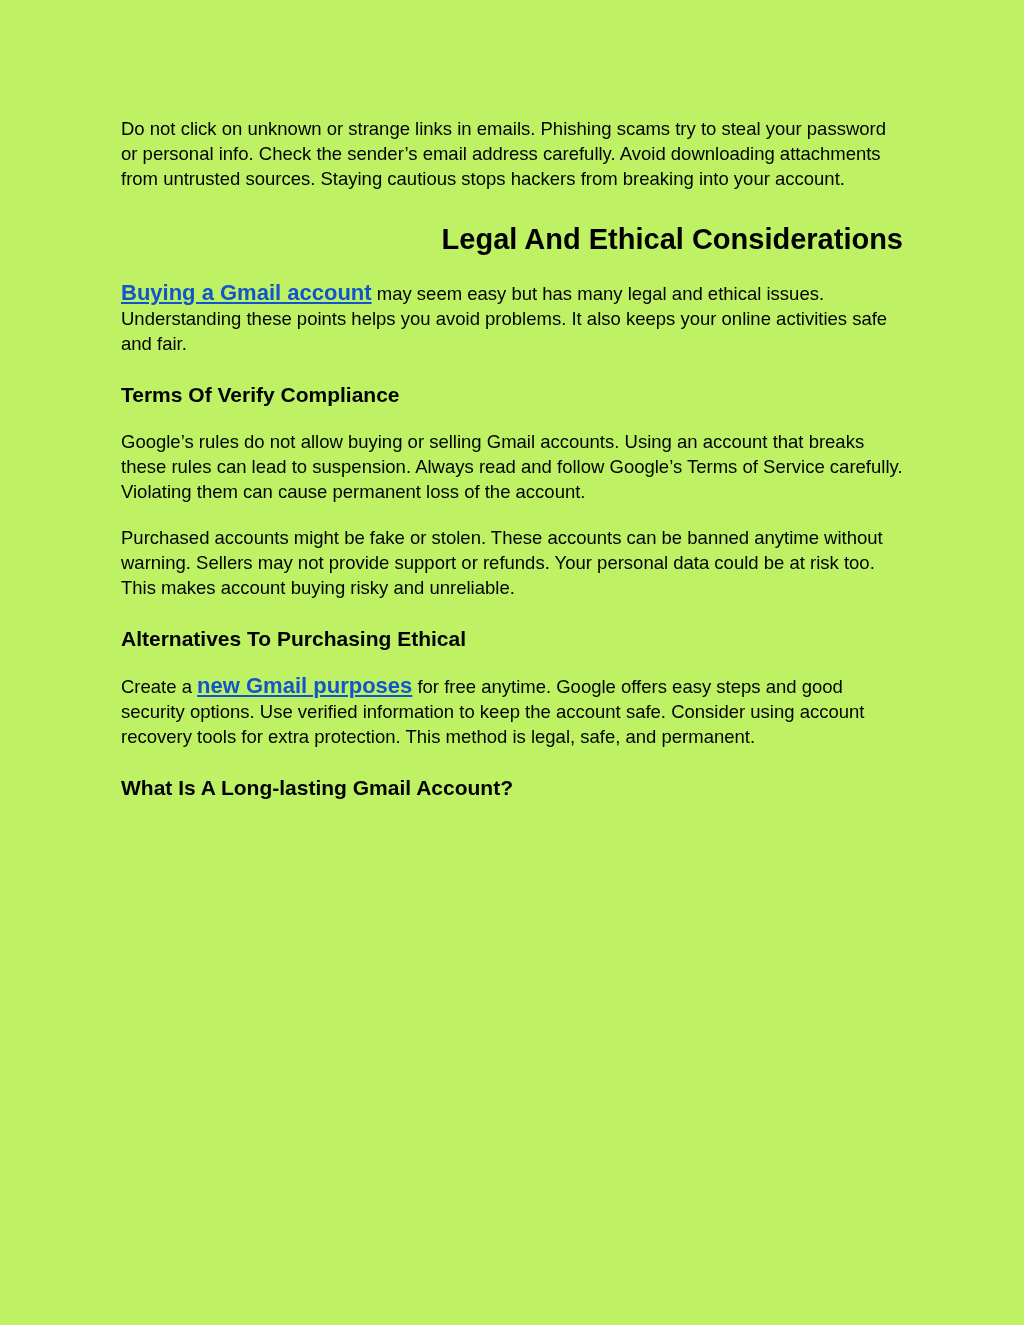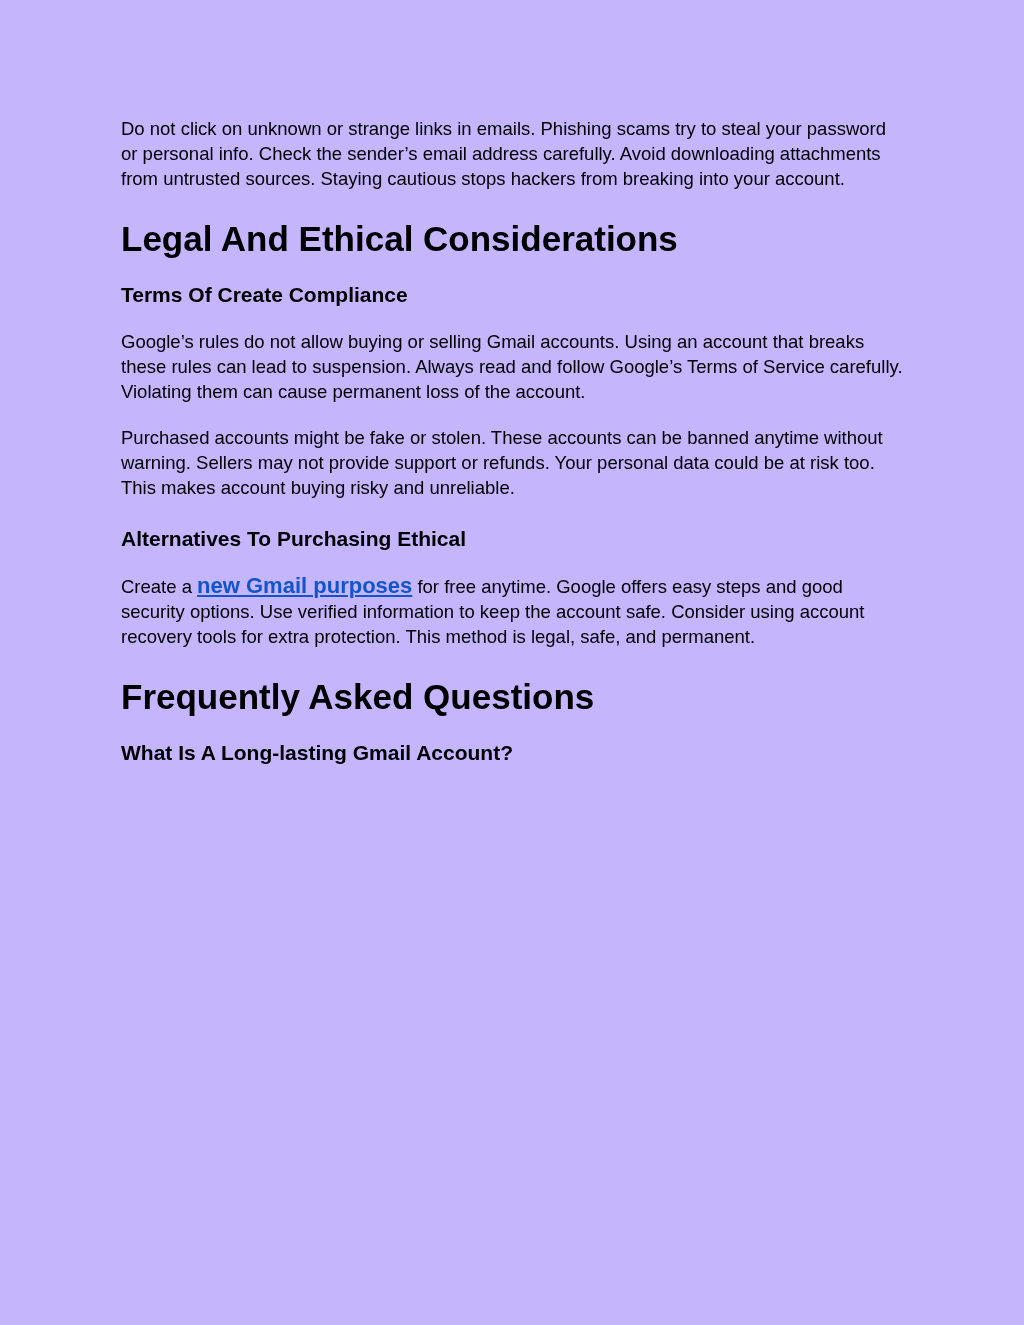--- a/index.html
+++ b/index.html
@@ -19,45 +19,46 @@
     color: #000000;
     -webkit-font-smoothing: antialiased;
   }
   .para {
     font-size: 18.5px;
     line-height: 25px;
     font-weight: 400;
     margin: 0 0 21px 0;
   }
   .h-big {
-    font-size: 35px;
+    font-size: 29px;
     line-height: 34px;
     font-weight: 700;
     margin: 31px 0 24px 0;
+    text-align: right;
   }
   .h-small {
     font-size: 21px;
     line-height: 26px;
     font-weight: 700;
     margin: 26px 0 21px 0;
   }
   .doc-link {
     color: var(--link-color, #1155cc);
     font-weight: 700;
     font-size: 22px;
     text-decoration: underline;
     cursor: pointer;
   }
 </style>
 </head>
 <body>
 
-<main class="page" style="background: #c4b5fd; color: rgb(0, 0, 0);">
+<main class="page" style="background: #bef264; color: rgb(0, 0, 0);">
     <p class="para"><span>Do not click on unknown or strange links in emails. Phishing scams try to steal your password or personal info. Check the sender’s email address carefully. Avoid downloading attachments from untrusted sources. Staying cautious stops hackers from breaking into your account.</span></p>
     <h1 class="h-big">Legal And Ethical Considerations</h1>
-    <h2 class="h-small">Terms Of Create Compliance</h2>
+    <p class="para"><a class="doc-link" href="#">Buying a Gmail account</a><span> may seem easy but has many legal and ethical issues. Understanding these points helps you avoid problems. It also keeps your online activities safe and fair.</span></p>
+    <h2 class="h-small">Terms Of Verify Compliance</h2>
     <p class="para"><span>Google’s rules do not allow buying or selling Gmail accounts. Using an account that breaks these rules can lead to suspension. Always read and follow Google’s Terms of Service carefully. Violating them can cause permanent loss of the account.</span></p>
     <p class="para"><span>Purchased accounts might be fake or stolen. These accounts can be banned anytime without warning. Sellers may not provide support or refunds. Your personal data could be at risk too. This makes account buying risky and unreliable.</span></p>
     <h2 class="h-small">Alternatives To Purchasing Ethical</h2>
     <p class="para"><span>Create a </span><a class="doc-link" href="#">new Gmail purposes</a><span> for free anytime. Google offers easy steps and good security options. Use verified information to keep the account safe. Consider using account recovery tools for extra protection. This method is legal, safe, and permanent.</span></p>
-    <h1 class="h-big">Frequently Asked Questions</h1>
     <h2 class="h-small">What Is A Long-lasting Gmail Account?</h2>
   </main>
 
 </body></html>

